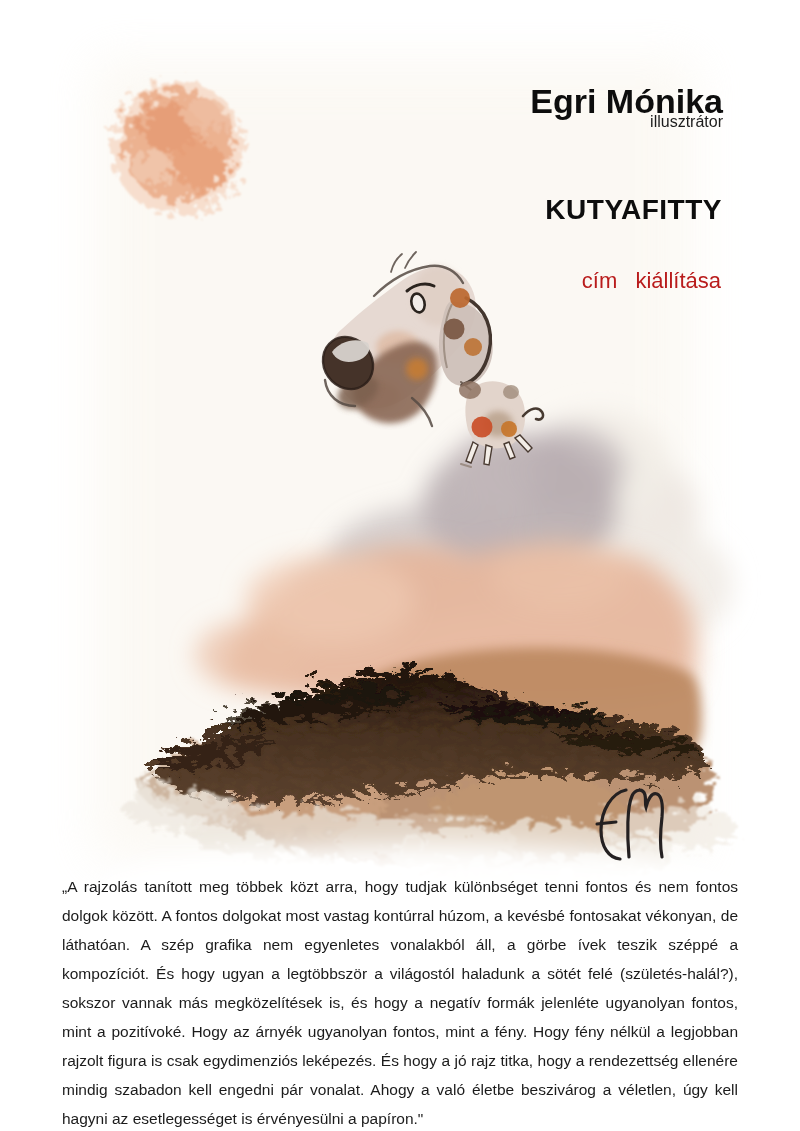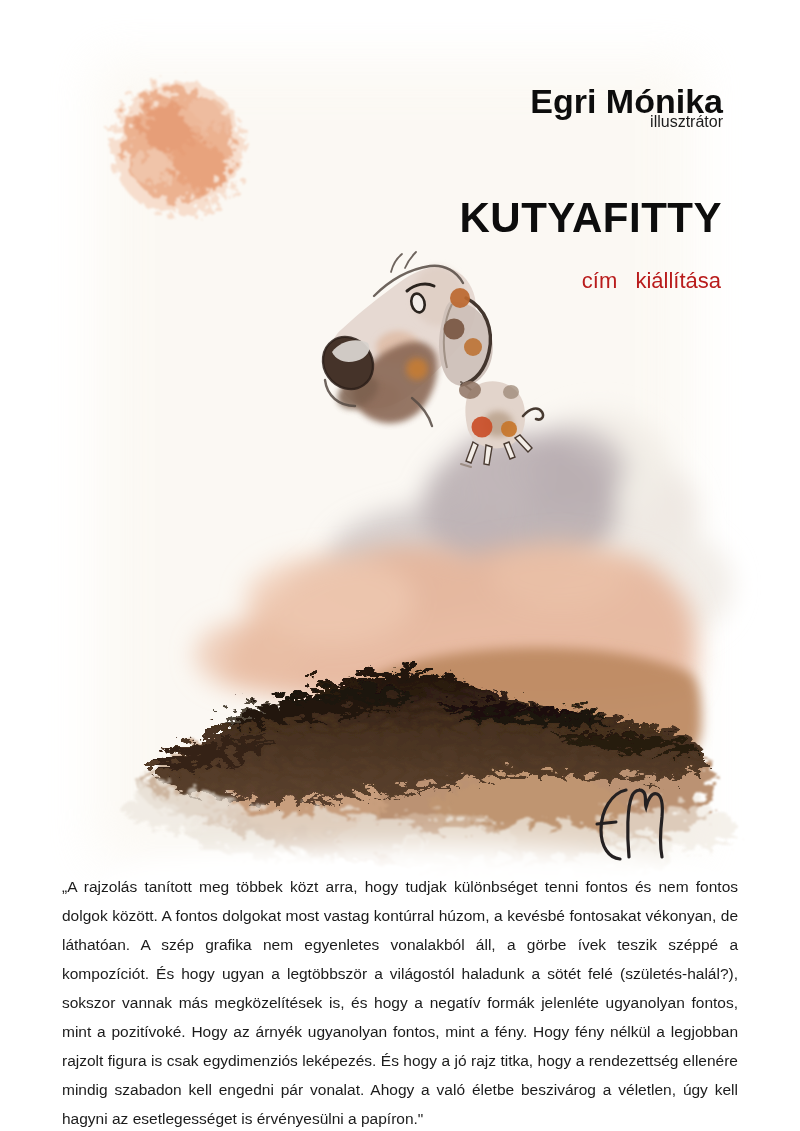--- a/index.html
+++ b/index.html
@@ -17,21 +17,21 @@
     right:77px;top:82px;
     font-size:34px;font-weight:bold;color:#0d0d0d;
     letter-spacing:0px;
   }
   .artist-role{
     right:77px;top:113px;
     font-size:16px;color:#1c1c1c;
   }
   .exhibition-title{
     right:78px;top:194px;
-    font-size:42px;font-weight:bold;color:#0d0d0d;
+    font-size:28px;font-weight:bold;color:#0d0d0d;
     letter-spacing:0.5px;
   }
   .exhibition-subtitle{
     right:79px;top:268px;
     font-size:22px;color:#b91c1c;
     word-spacing:12px;
   }
   .quote{
     position:absolute;
     left:62px;top:872px;width:676px;

